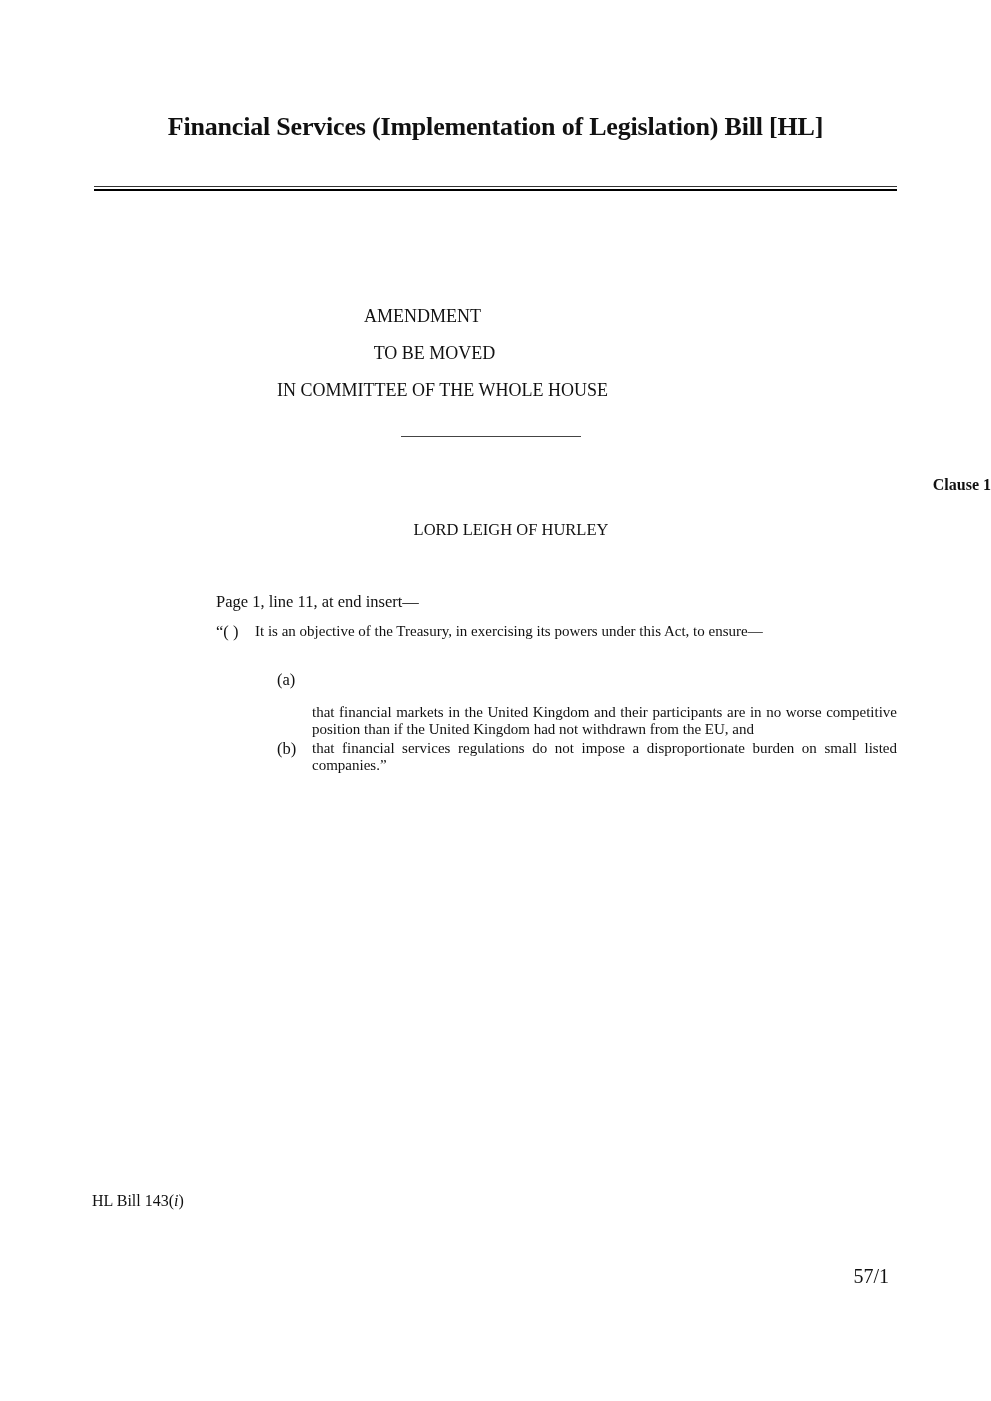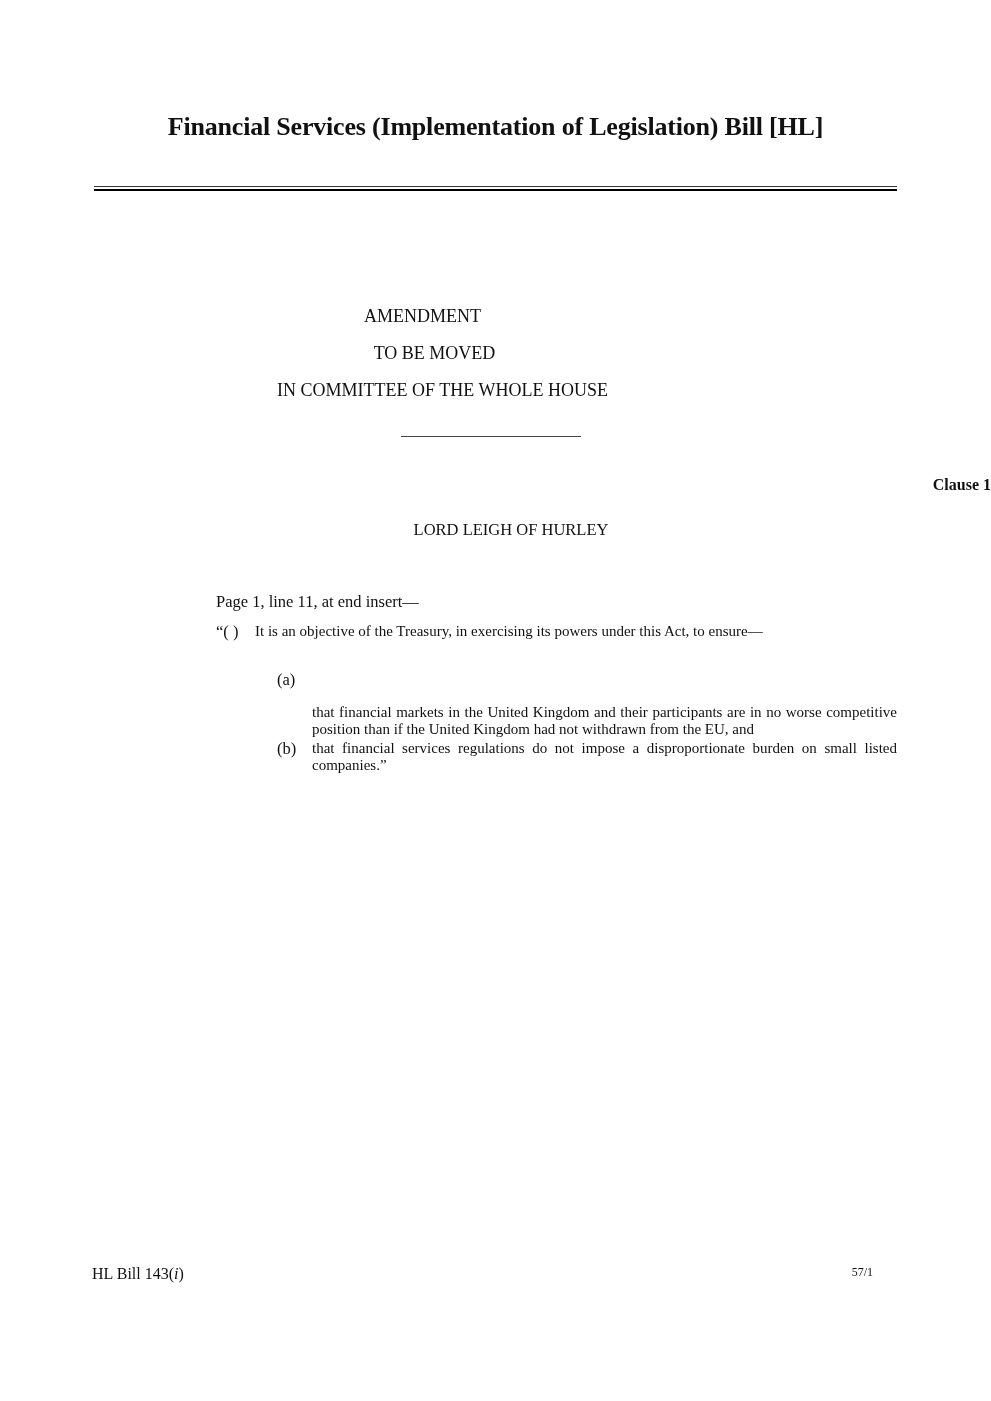--- a/index.html
+++ b/index.html
@@ -90,28 +90,28 @@
       text-align: justify;
     }
     .para-num {
       position: absolute;
       font-size: 16.5px;
       line-height: 17px;
     }
     .footer-left {
       position: absolute;
       left: 92px;
-      top: 1265px;
+      top: 1192px;
       font-size: 16px;
     }
     .footer-right {
       position: absolute;
-      right: 118px;
+      right: 102px;
       top: 1265px;
-      font-size: 12px;
+      font-size: 20px;
     }
     i { font-style: italic; }
   </style>
 </head>
 <body>
 
 <div>
 
   <div class="title">Financial Services (Implementation of Legislation) Bill [HL]</div>
   <div class="rule-thin"></div>

